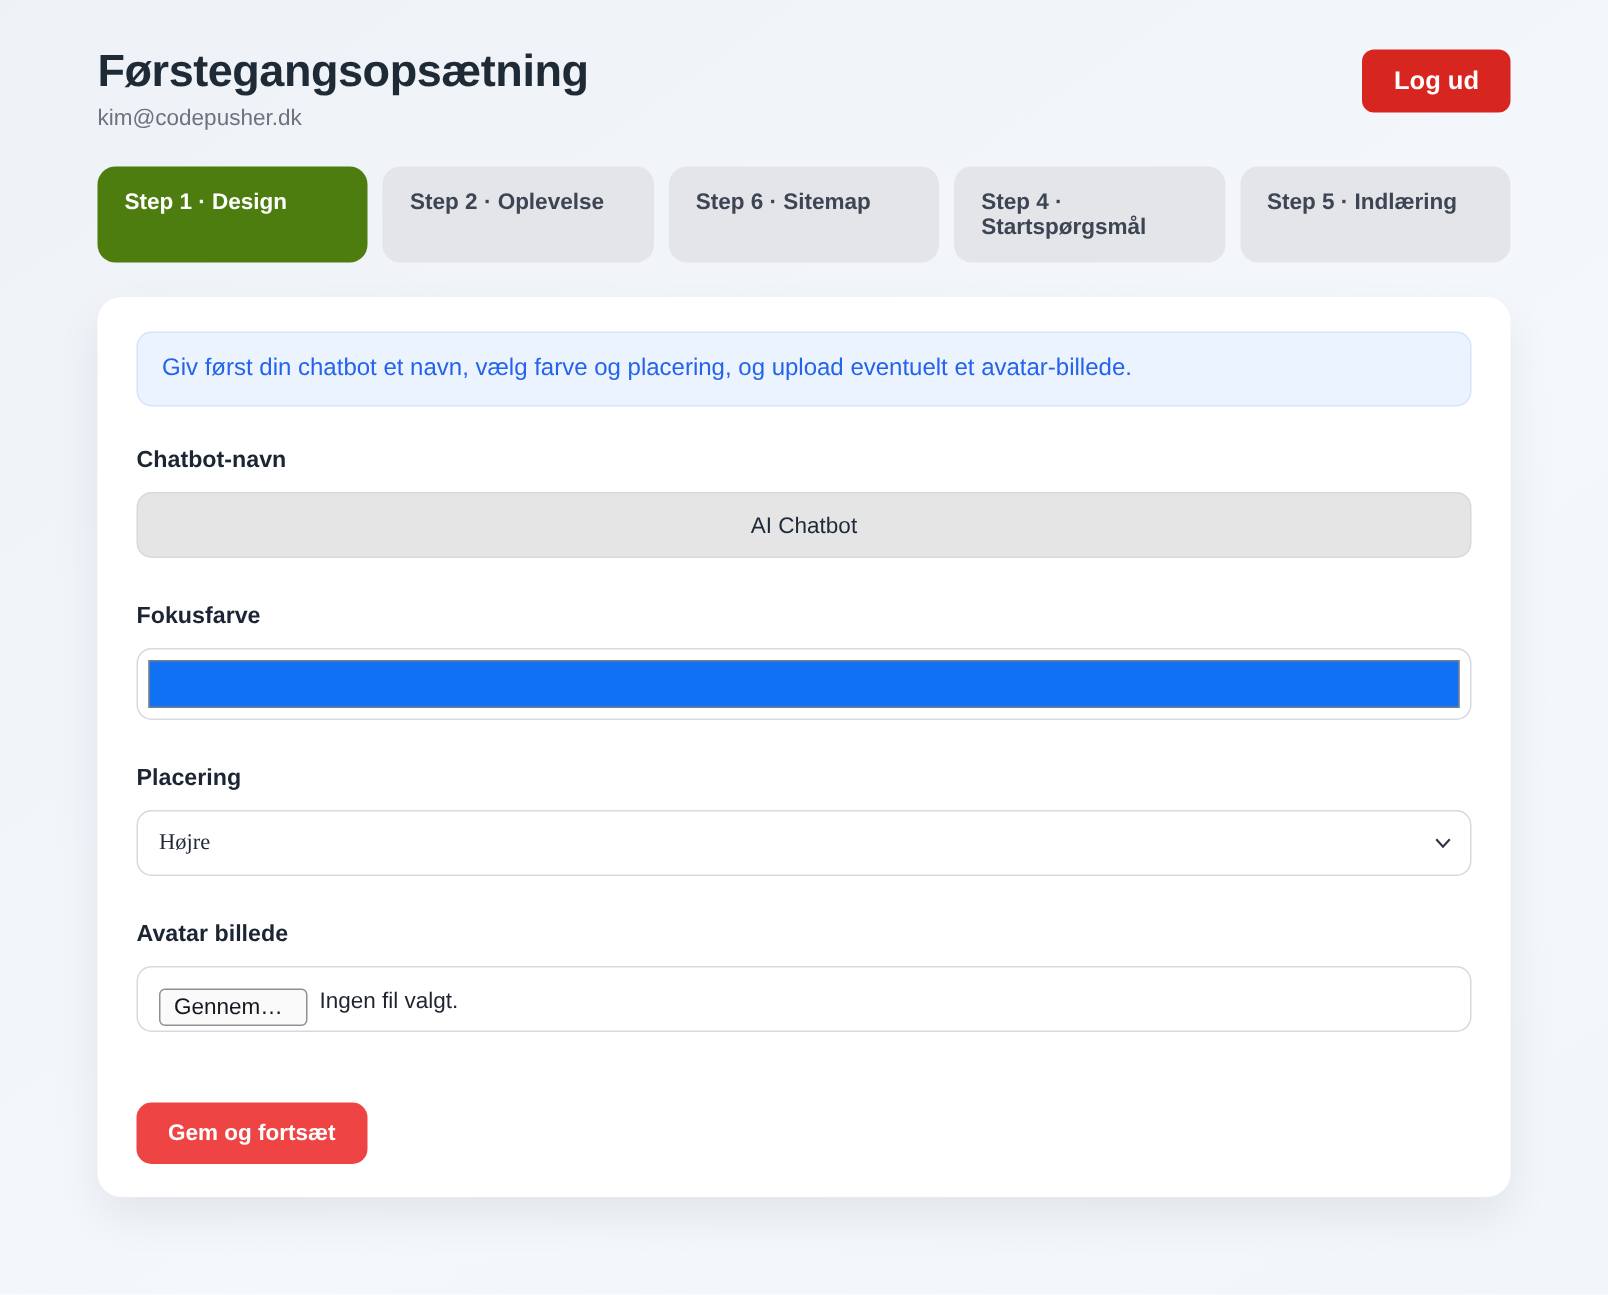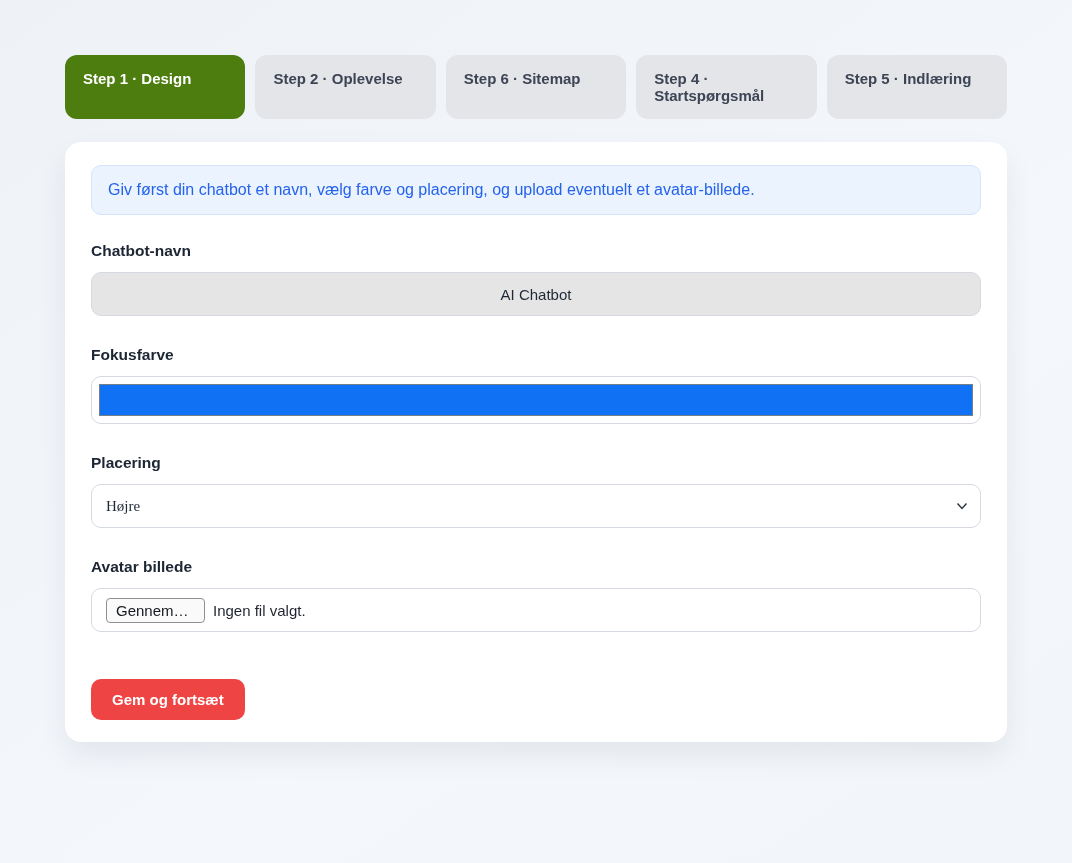--- a/index.html
+++ b/index.html
@@ -78,21 +78,21 @@
   }
   .select-chevron {
     position: absolute; right: 13px; top: 16px; pointer-events: none;
     display: inline-flex;
   }
 
   
   .file-input {
     width: 100%; height: 44px;
     border: 1px solid #d5d9e0; border-radius: 10px;
-    background: #ffffff; display: flex; align-items: center;
+    background: #ffffff; display: flex; align-items: flex-start;
     padding: 14px 14px; cursor: pointer;
   }
   .file-browse-btn {
     background: #fafafa; border: 1px solid #8f8f96; border-radius: 4px;
     font-family: inherit; font-size: 15px; color: #15191f;
     padding: 3px 9px; max-width: 99px; overflow: hidden;
     white-space: nowrap; text-overflow: ellipsis; cursor: pointer;
   }
   .file-status { font-size: 15px; color: #1f2430; margin-left: 8px; }
 
@@ -102,20 +102,27 @@
     border: none; border-radius: 10px;
     font-family: inherit; font-size: 15px; font-weight: 700;
     padding: 12px 21px; cursor: pointer;
   }
 </style>
 </head>
 <body>
 
 <div class="page">
 
+  <div class="header">
+    <div>
+      <div class="page-title">Førstegangsopsætning</div>
+      <div class="page-subtitle">kim@codepusher.dk</div>
+    </div>
+    <button class="logout-btn">Log ud</button>
+  </div>
 
   <div class="tabs">
     <div class="tab active">Step 1 · Design</div>
     <div class="tab">Step 2 · Oplevelse</div>
     <div class="tab">Step 6 · Sitemap</div>
     <div class="tab">Step 4 · Startspørgsmål</div>
     <div class="tab">Step 5 · Indlæring</div>
   </div>
 
   <div class="card">

